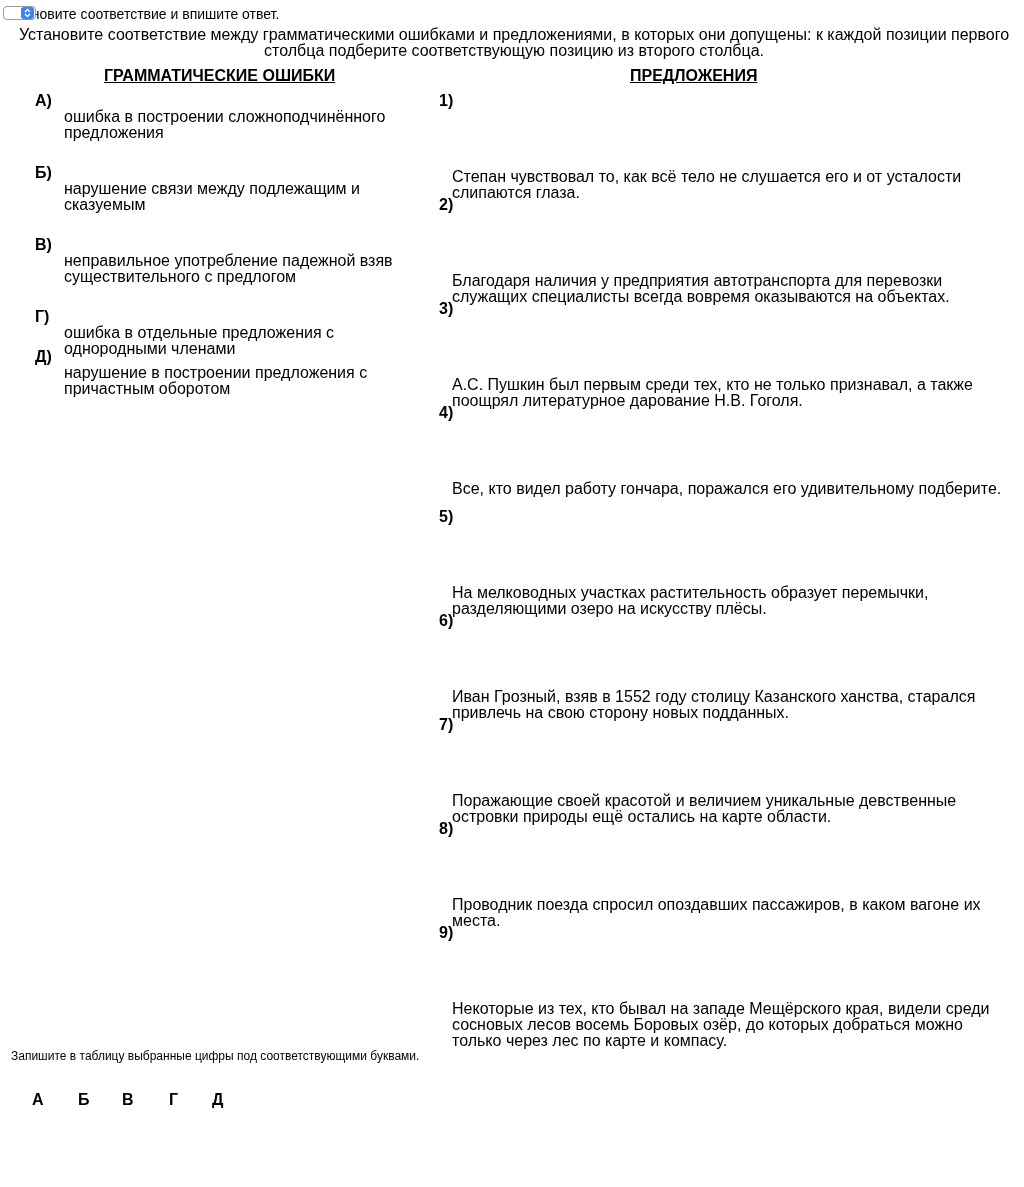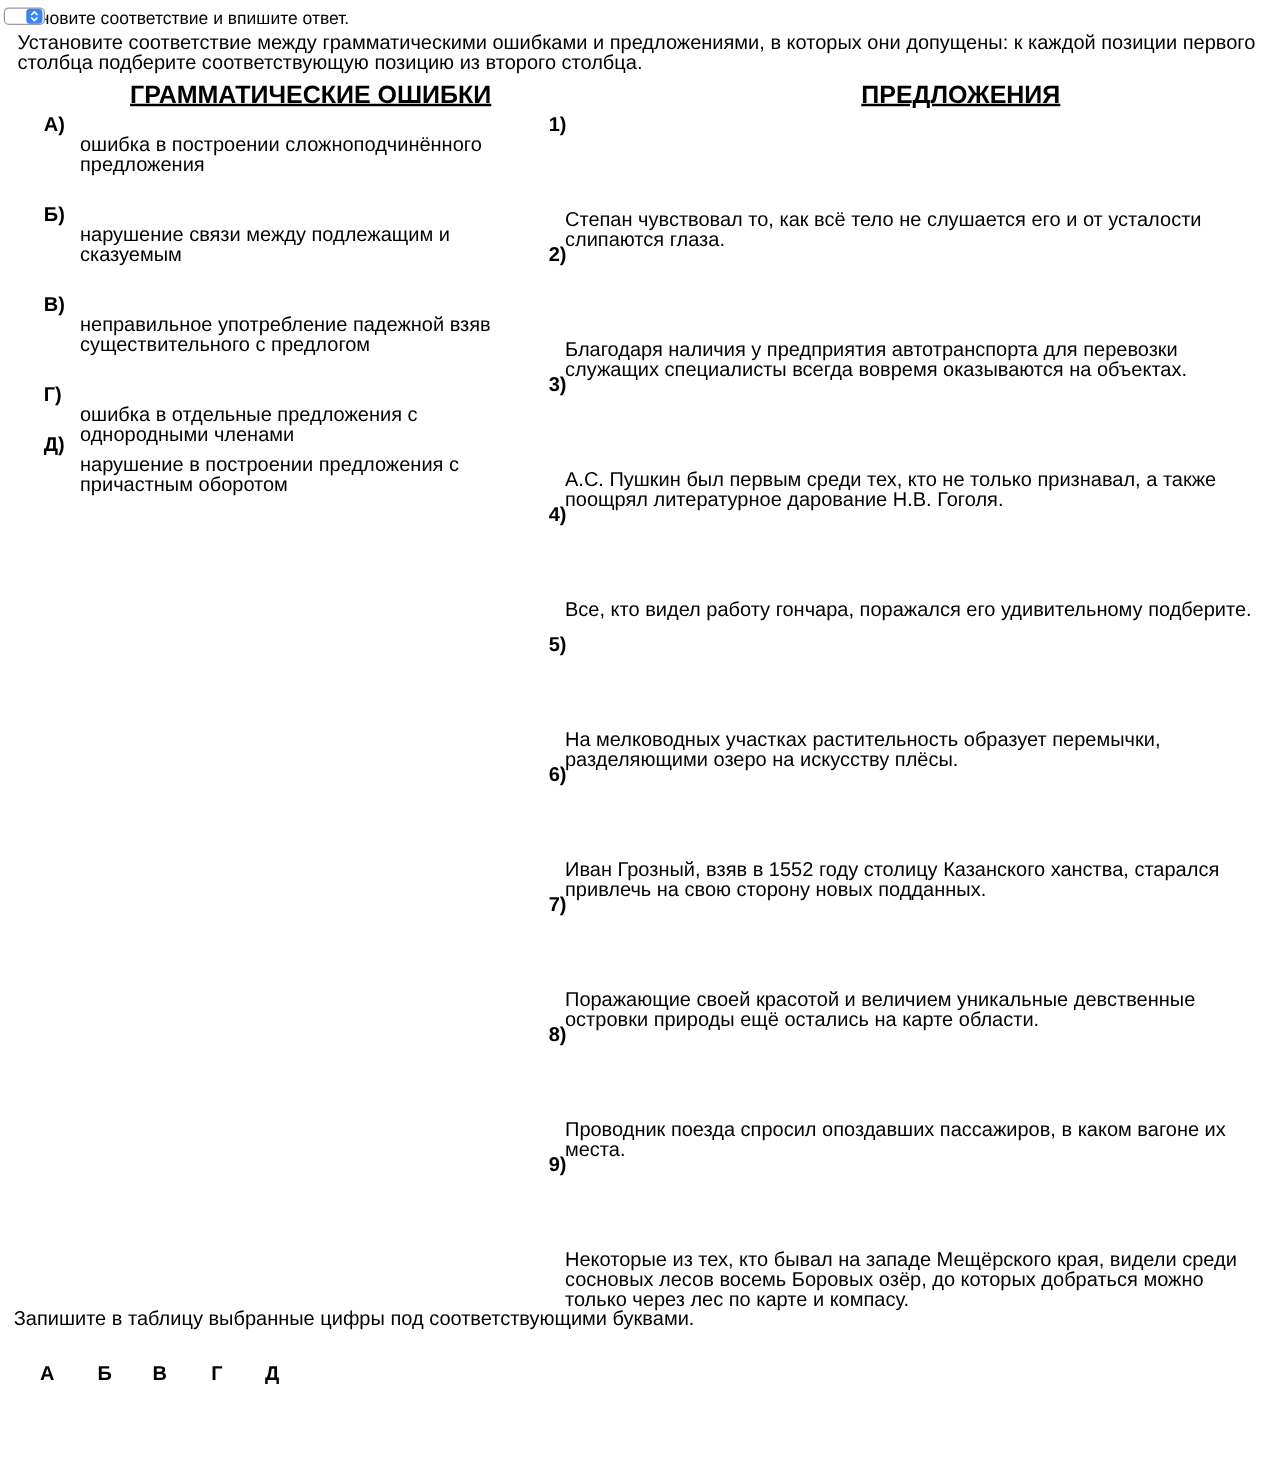--- a/index.html
+++ b/index.html
@@ -50,32 +50,33 @@
     align-items: center;
     justify-content: center;
   }
   .select-stepper svg { display: block; }
 
   .instruction {
     left: 14px; top: 27px;
     width: 1000px;
     font-size: 16px;
     line-height: 16px;
+    text-align: center;
   }
 
   .col-heading {
     top: 67px;
-    font-size: 20px;
+    font-size: 16px;
     font-weight: bold;
     text-decoration: underline;
     line-height: 18px;
     white-space: nowrap;
   }
   .col-heading.left { left: 104px; }
-  .col-heading.right { left: 689px; }
+  .col-heading.right { left: 630px; }
 
   .left-item {
     left: 35px;
     width: 380px;
     font-size: 16px;
     line-height: 16px;
   }
   .left-item .lbl {
     position: absolute;
     left: 0; top: 0;
@@ -100,21 +101,21 @@
   }
   .right-item .sent {
     position: absolute;
     left: 13px; top: 32px;
     width: 560px;
     margin-top: 44px;
   }
 
   .footer-instruction {
     left: 11px; top: 1048px;
-    font-size: 16px;
+    font-size: 12px;
     line-height: 16px;
     white-space: nowrap;
   }
   .answer-letter {
     top: 1092px;
     font-size: 16px;
     font-weight: bold;
     line-height: 16px;
   }
 </style>

